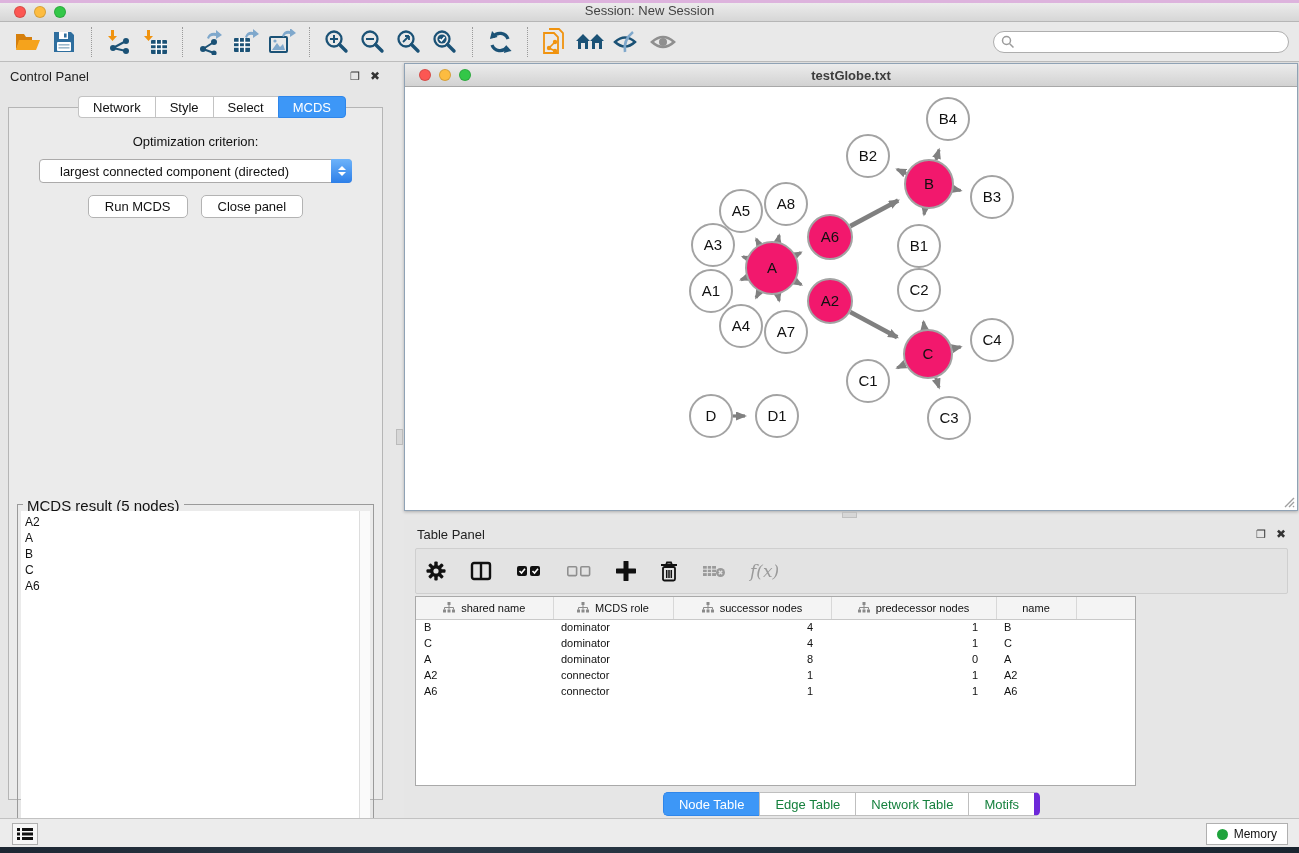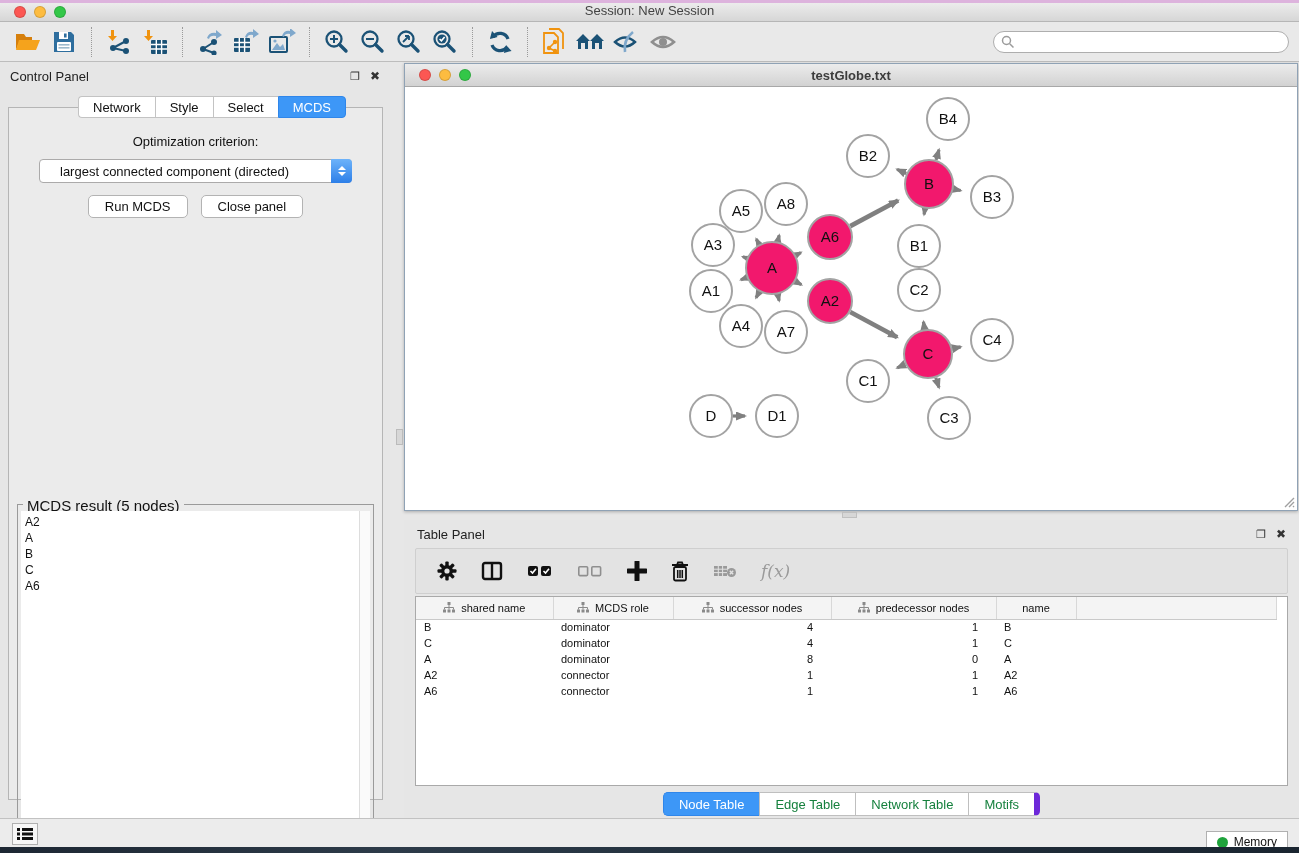--- a/index.html
+++ b/index.html
@@ -70,24 +70,24 @@
                   font-size:13px; font-weight:bold; color:#3c3c3c; }
   .net-canvas { position:relative; width:100%; height:423px; background:#fff; }
   .resize-grip { position:absolute; right:2px; bottom:2px; width:14px; height:14px; }
   .grip-v { position:absolute; left:-9px; top:365px; width:7px; height:16px; background:#d7d7d7; border:1px solid #bbb; }
   .grip-h { position:absolute; left:404px; top:449px; width:895px; height:8px; }
   .grip-h .knob { position:absolute; left:438px; top:1px; width:15px; height:6px; background:#d7d7d7; border:1px solid #c0c0c0; }
 
   
   .table-panel { position:absolute; left:404px; top:458px; width:895px; height:298px; background:#e6e6e6; }
   .tp-toolbar { position:absolute; left:11px; top:28px; width:873px; height:46px; background:#e3e3e3;
-                border:1px solid #cfcfcf; border-radius:2px; display:flex; align-items:center; padding:0 21px; gap:24px; }
+                border:1px solid #cfcfcf; border-radius:2px; display:flex; align-items:center; padding:0 10px; gap:24px; }
   .tp-ic { display:flex; align-items:center; justify-content:center; cursor:default; }
   .fx { font-family:"DejaVu Serif",serif; font-style:italic; font-size:17px; color:#9a9a9a; }
-  .tp-table { position:absolute; left:11px; top:76px; width:873px; height:190px; background:#fff;
+  .tp-table { position:absolute; left:11px; top:76px; width:721px; height:190px; background:#fff;
               border:1px solid #a9a9a9; overflow:hidden; }
   table { border-collapse:collapse; table-layout:fixed; width:860px; font-size:11px; color:#111; }
   th { height:22px; background:#f4f4f4; border-right:1px solid #d8d8d8; border-bottom:1px solid #c9c9c9;
        font-weight:normal; text-align:center; }
   th .hwrap{ display:flex; align-items:center; justify-content:center; gap:6px; }
   td { height:16px; padding:0 8px; white-space:nowrap; overflow:hidden; }
   td.num { text-align:right; padding-right:18px; }
   col.c1{width:137px} col.c2{width:120px} col.c3{width:158px} col.c4{width:165px} col.c5{width:80px} col.c6{width:200px}
   .tp-tabs { position:absolute; left:0; right:0; top:272px; display:flex; justify-content:center; }
   .tp-tab { height:24px; padding:0 15px; background:#fff; border:1px solid #bfbfbf; border-right:none;
@@ -95,21 +95,21 @@
   .tp-tab:first-child{ border-radius:5px 0 0 5px; }
   .tp-tab:last-child{ border-right:6px solid #6d28d9; border-radius:0 5px 5px 0; }
   .tp-tab.active{ background:#3d97f7; border-color:#2f86ea; color:#fff; }
 
   
   .statusbar { position:absolute; left:0; top:818px; width:1299px; height:29px; background:#ececec;
                border-top:1px solid #c2c2c2; }
   .list-btn { position:absolute; left:12px; top:4px; width:26px; height:22px; background:#f7f7f7;
               border:1px solid #b0b0b0; display:flex; align-items:center; justify-content:center; }
   .mem-btn { position:absolute; right:11px; top:4px; height:22px; padding:0 10px; background:#fff;
-             border:1px solid #b0b0b0; display:flex; align-items:center; gap:6px; font-size:12px; color:#111;margin-top:8px; }
+             border:1px solid #b0b0b0; display:flex; align-items:center; gap:6px; font-size:12px; color:#111; }
   .mem-dot { width:11px; height:11px; border-radius:50%; background:#1fa33c; }
   .desktop-strip { position:absolute; left:0; top:847px; width:1299px; height:6px;
                    background:linear-gradient(90deg,#1d2733,#2d3b49 30%,#22303d 60%,#1a2530); }
 </style>
 </head>
 <body>
 
 <div class="screen">
 
   <div class="mac-strip"></div>

